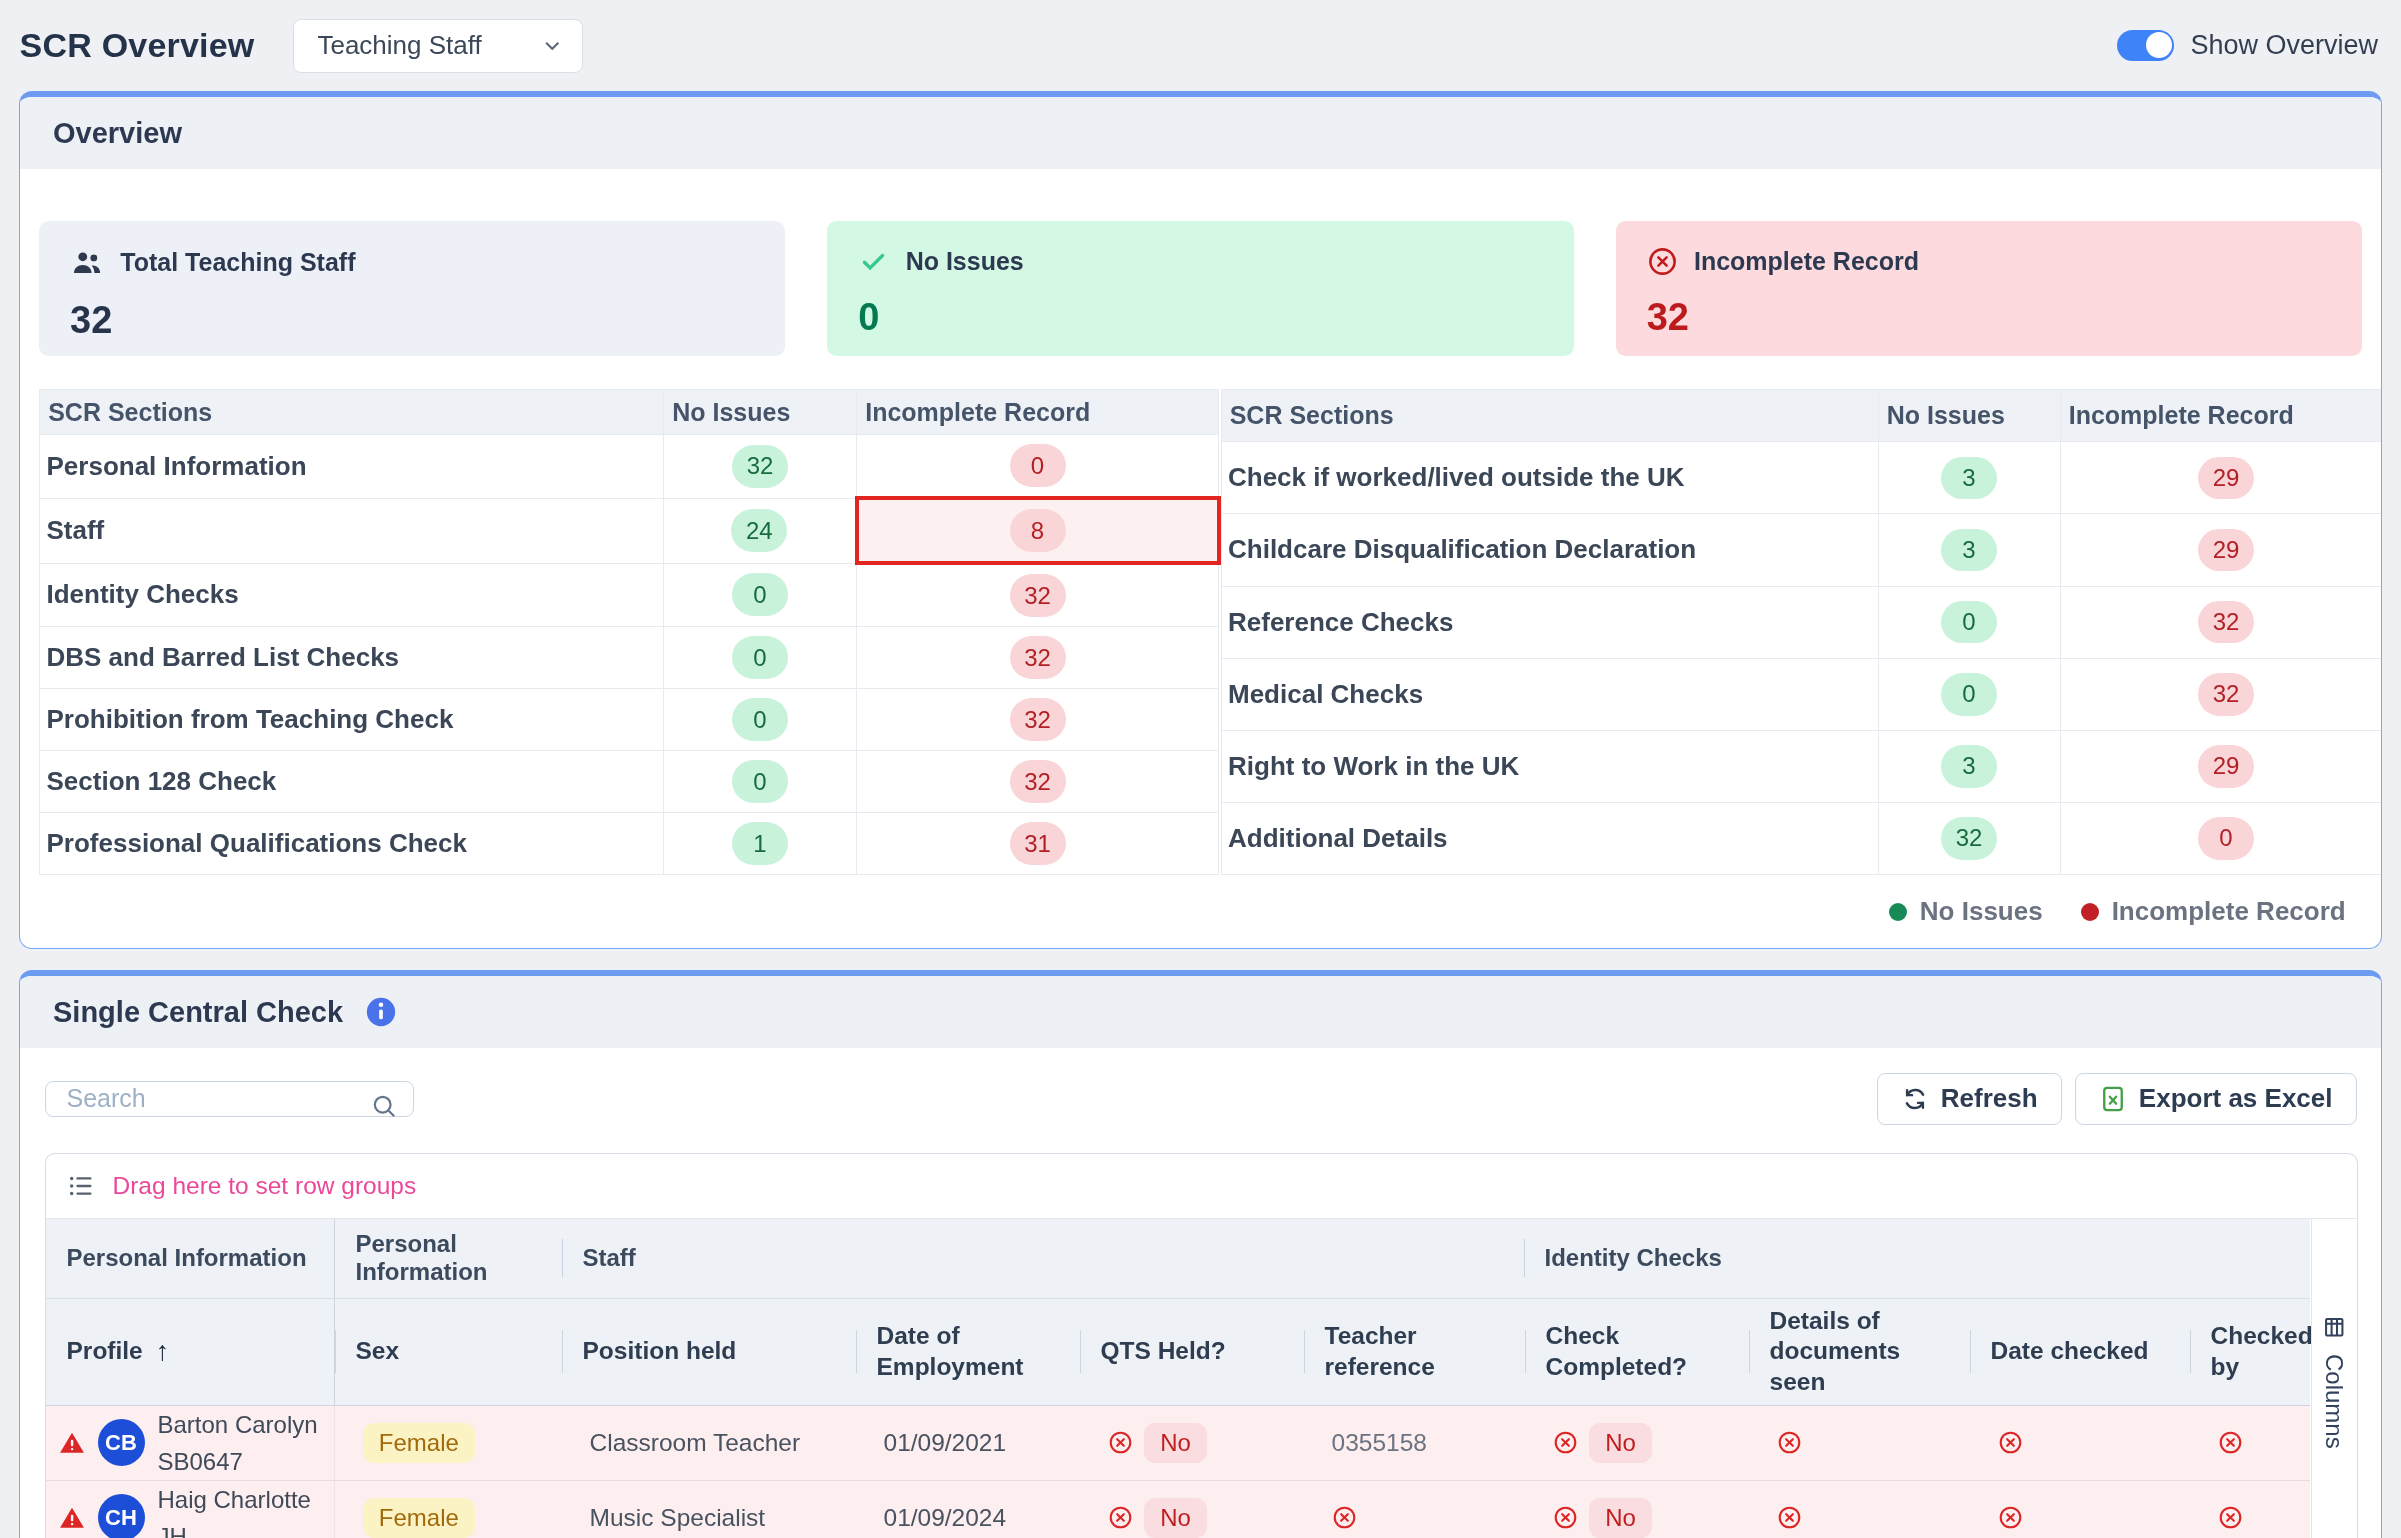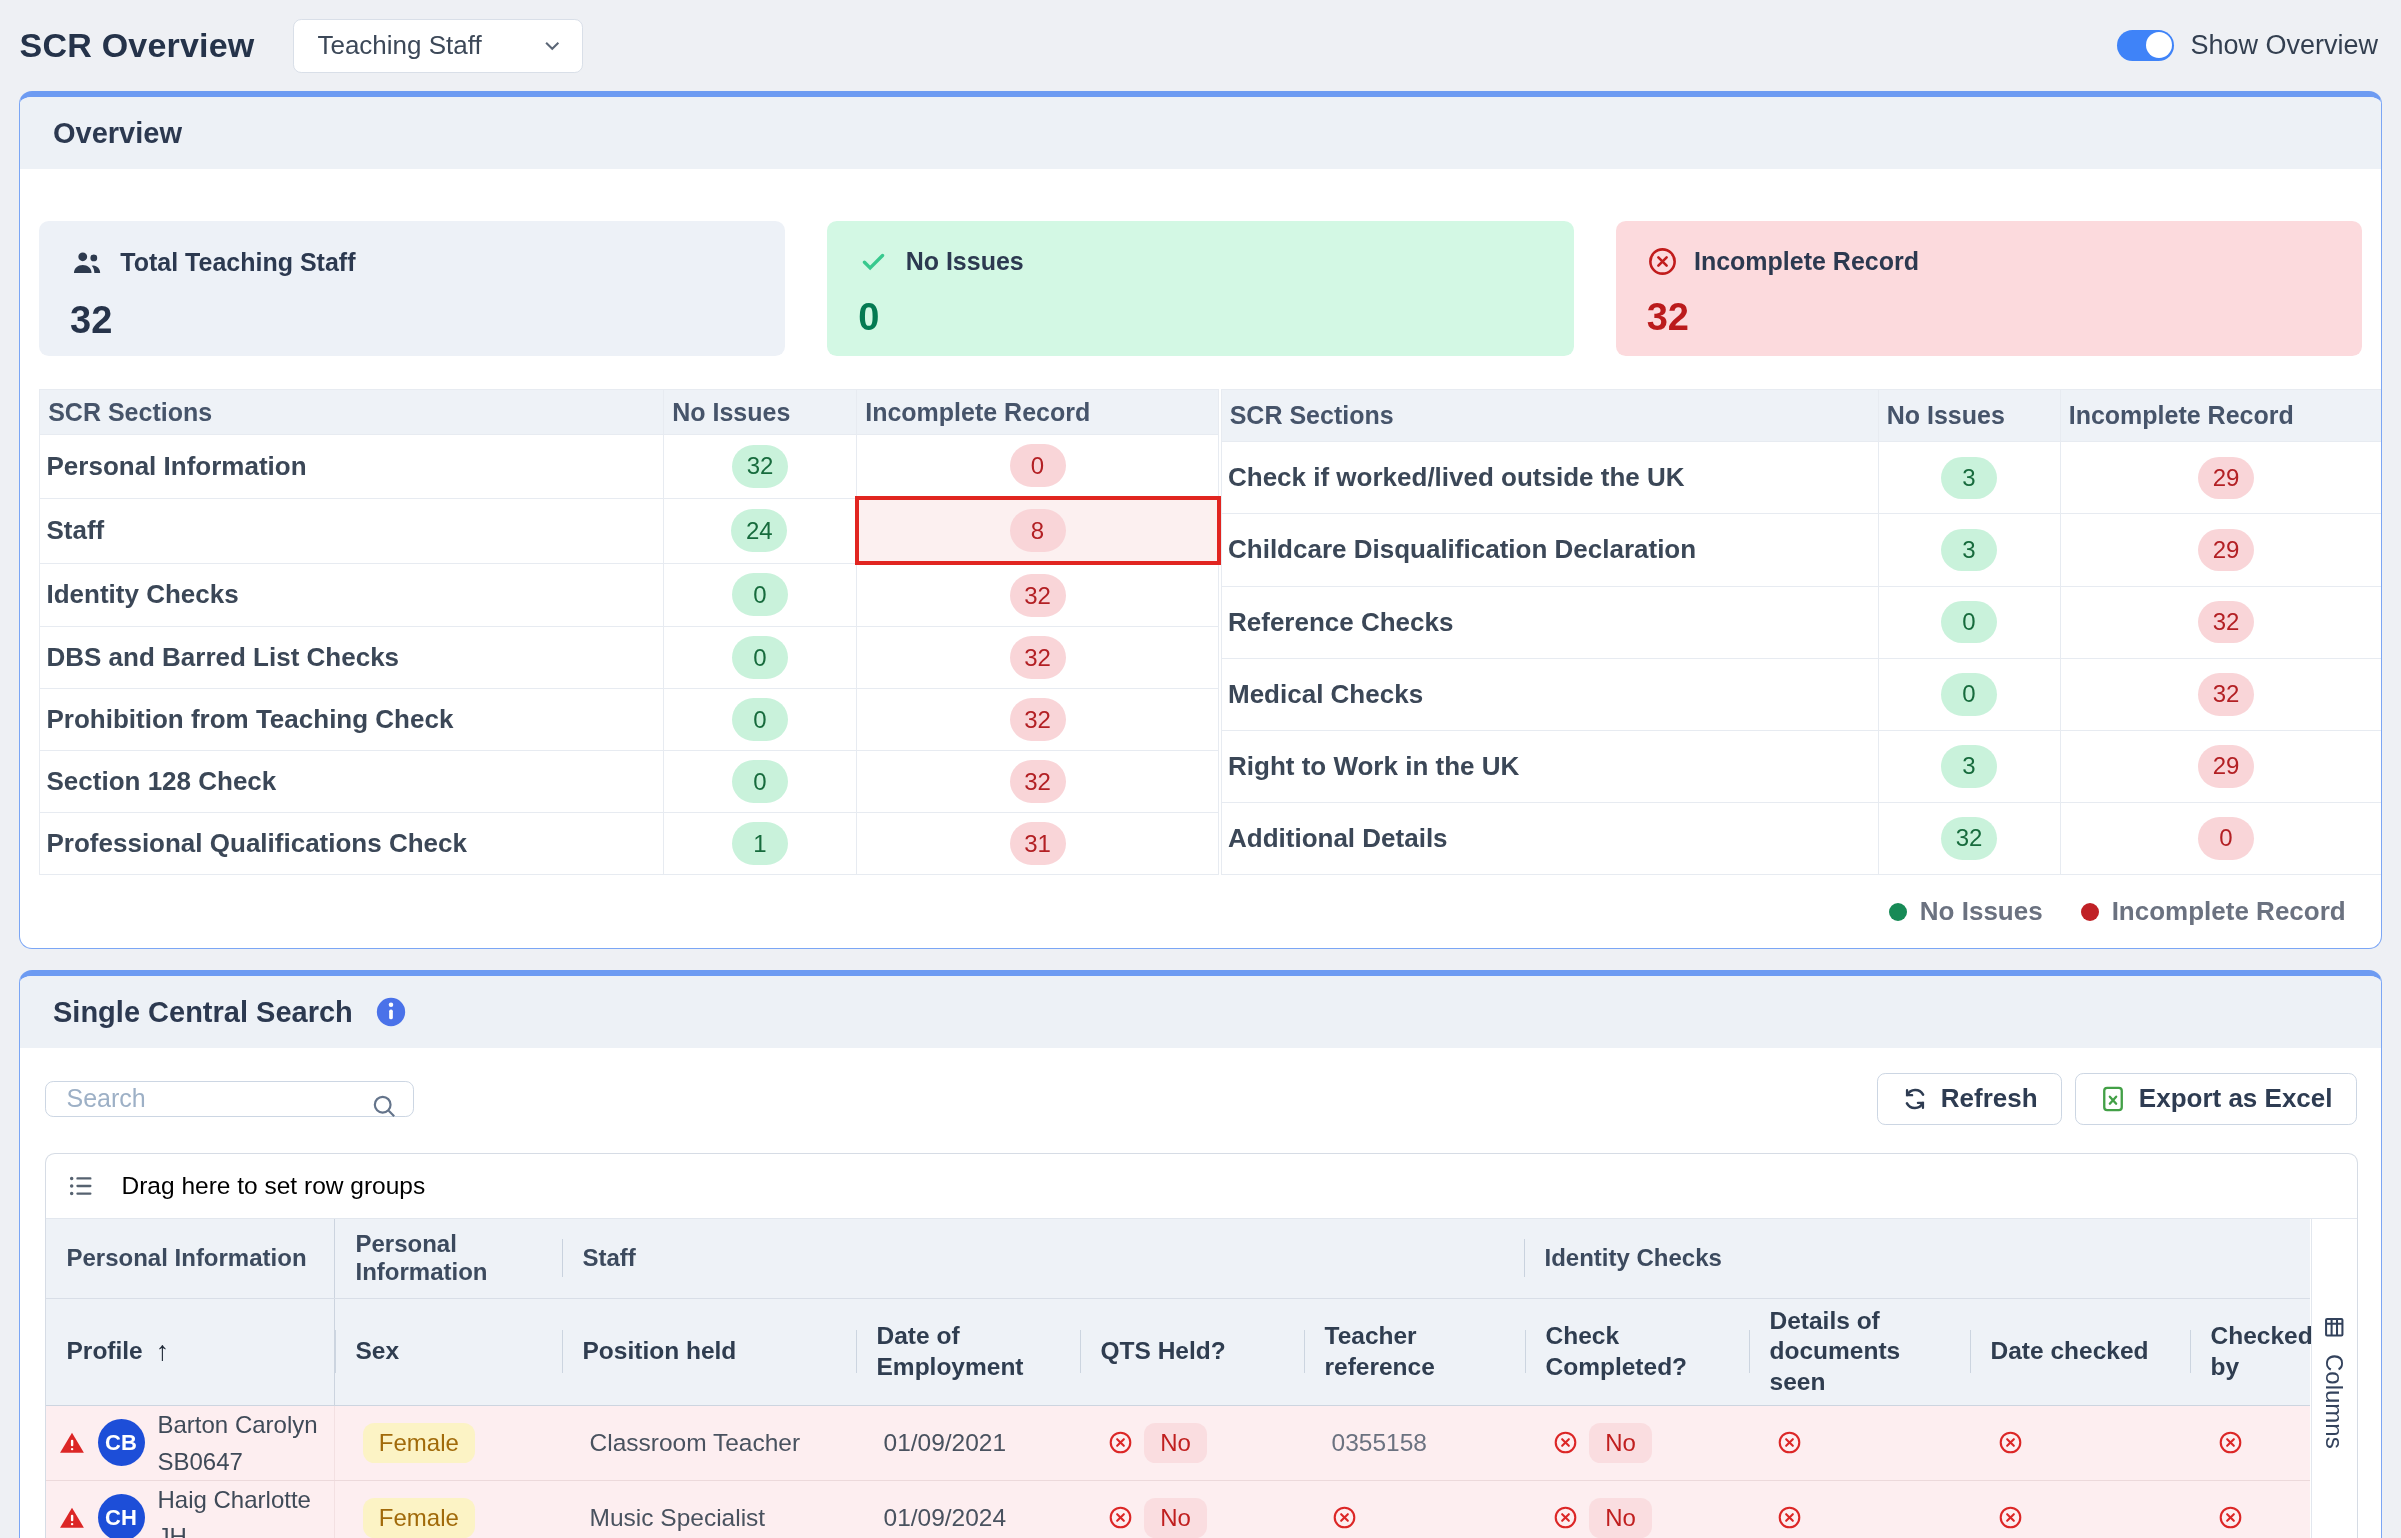--- a/index.html
+++ b/index.html
@@ -59,22 +59,22 @@
   .search input{width:100%;height:36px;box-sizing:border-box;border:1.6px solid #ccd6e3;border-radius:8.2px;
     padding:0 52px 0 21px;font-size:25px;color:#334155;background:#fff;outline:none;}
   .search input::placeholder{color:#9db0c6;}
   .search .mag{position:absolute;right:14.7px;top:11.4px;}
   .btns{margin-left:auto;display:flex;gap:13px;}
   .btn{height:52px;display:flex;align-items:center;gap:12.2px;padding:0 23px;background:#fff;
     border:1.6px solid #ccd6e3;border-radius:8.2px;font-size:26px;font-weight:600;color:#2e3c52;cursor:pointer;justify-content:flex-end;}
   
   .grid{position:relative;width:2311px;border:1.6px solid #d6dce5;border-radius:9.8px 9.8px 0 0;
     border-bottom:none;background:#fff;box-sizing:content-box;}
-  .dropzone{height:64px;display:flex;align-items:center;gap:27px;padding-left:21px;
-    color:#000000;font-size:24.5px;border-bottom:1.6px solid #e2e7ee;}
+  .dropzone{height:64px;display:flex;align-items:center;gap:18px;padding-left:21px;
+    color:#ec4899;font-size:24.5px;border-bottom:1.6px solid #e2e7ee;}
   .grid-lower{position:relative;}
   .grow{display:grid;grid-template-columns:289px 227px 962px 787px;background:#eef2f7;height:79px;width:2264px;}
   .gc{display:flex;align-items:center;padding-left:21px;font-size:24px;font-weight:600;color:#3c4a5e;position:relative;}
   .gc:first-child{border-right:0.8px solid #ccd4df;}
   .gc+.gc+.gc::before{content:"";position:absolute;left:0;top:26%;height:48%;width:1.6px;background:#c9d2de;}
   .hrow{display:grid;grid-template-columns:289px 227px 294px 224px 224px 221px 224px 221px 220px 122px;
     background:#eef2f7;height:108px;border-top:0.8px solid #d8dee7;border-bottom:1.6px solid #cdd5e0;
     width:2264px;box-sizing:border-box;}
   .hc{display:flex;align-items:center;padding:0 9.8px 0 21px;font-size:24.5px;font-weight:600;
     color:#2f3d50;position:relative;line-height:1.25;cursor:pointer;}
@@ -271,21 +271,21 @@
       <div class="leg">
         <span class="dot" style="background:#c02126;"></span>
         <span>Incomplete Record</span>
       </div>
     </div>
   </div>
 </div>
 
 <div class="card card2">
   <div class="card-head">
-    <span>Single Central Search</span>
+    <span>Single Central Check</span>
     <span>
       <svg width="34" height="34" viewBox="0 0 24 24">
           <circle cx="12" cy="12" r="10" fill="#4a72e9"></circle>
           <rect x="10.7" y="10.2" width="2.6" height="7" rx="1.2" fill="#fff"></rect>
           <circle cx="12" cy="6.9" r="1.6" fill="#fff"></circle>
         </svg>
     </span>
   </div>
   <div class="body2">
 

